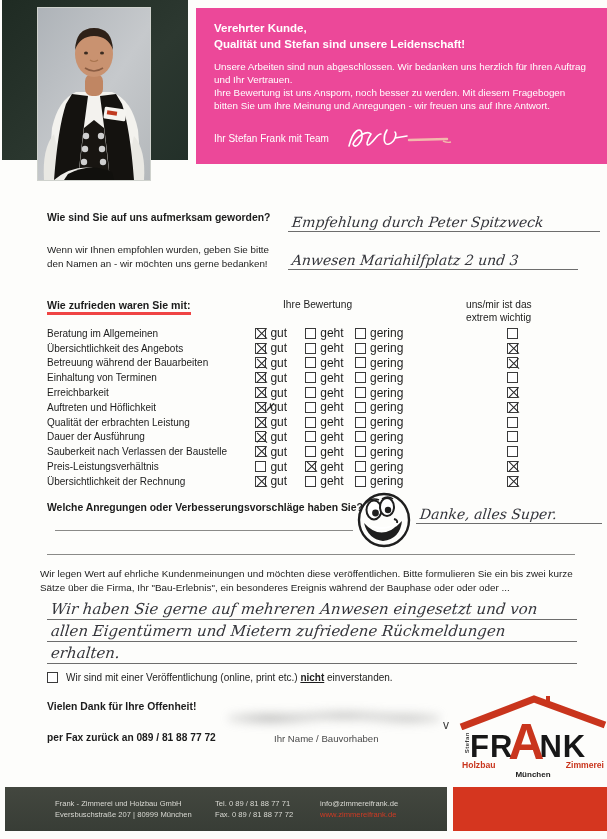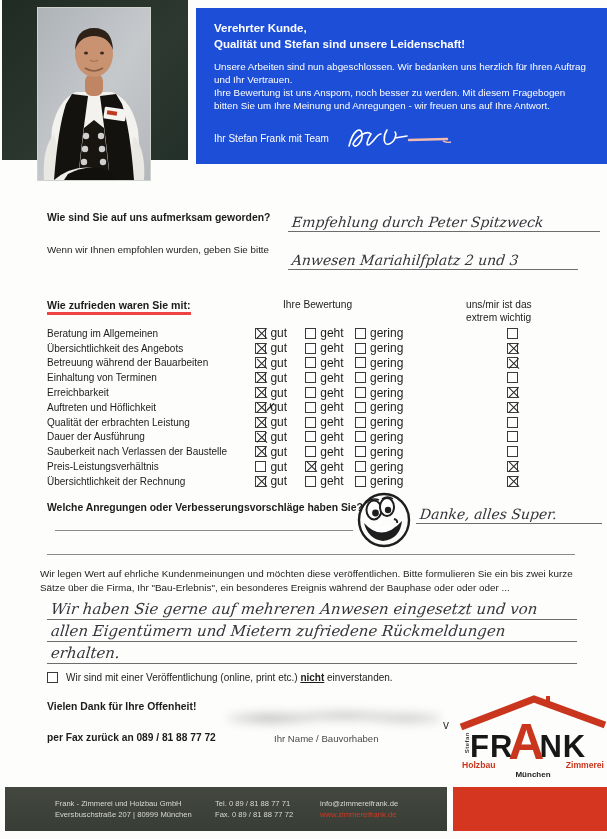--- a/index.html
+++ b/index.html
@@ -134,21 +134,21 @@
       <ellipse cx="48" cy="45" rx="2" ry="1.6" fill="#3a2b20"></ellipse>
       <ellipse cx="64" cy="45" rx="2" ry="1.6" fill="#3a2b20"></ellipse>
       <path d="M47 60 Q56 66 65 60" stroke="#8a5c42" stroke-width="1.6" fill="none"></path>
       <path d="M52 52 Q56 55 60 52" stroke="#a9754f" stroke-width="1.2" fill="none"></path>
 
       <path d="M16 172 Q40 152 70 164 L74 172 Z" fill="#efeeea"></path>
       <path d="M30 166 Q52 154 74 164 L76 172 L26 172 Z" fill="#11100d"></path>
     </svg>
   </div>
 
-  <div class="red-panel" style="background:#1d4ed8;">
+  <div class="red-panel" style="background:#ec4899;">
     <div class="headline">
       <div>Verehrter Kunde,</div>
       <div>Qualität und Stefan sind unsere Leidenschaft!</div>
     </div>
     <div class="body-text">Unsere Arbeiten sind nun abgeschlossen. Wir bedanken uns herzlich für Ihren Auftrag und Ihr Vertrauen.</div>
     <div class="body-text">Ihre Bewertung ist uns Ansporn, noch besser zu werden.  Mit diesem Fragebogen bitten Sie um Ihre Meinung und Anregungen - wir freuen uns auf Ihre Antwort.</div>
     <div class="signoff-row">
       <span class="signoff">Ihr Stefan Frank mit Team</span>
       <svg width="120" height="34" viewBox="0 0 120 34">
         <path d="M6 24 C10 8 18 4 19 12 C20 20 12 28 10 22 C14 14 24 8 28 12 C24 18 22 26 27 22 C32 18 34 12 38 12" stroke="#ffffff" stroke-width="1.6" fill="none" stroke-linecap="round"></path>
@@ -159,20 +159,21 @@
     </div>
   </div>
 
   <div class="q-label-bold" style="left:47px; top:212px;">Wie sind Sie auf uns aufmerksam geworden?</div>
   <div class="ansline" style="left:288px; top:204px; width:312px; height:28px;">
     <span class="hw" style="font-size:14px;">Empfehlung durch Peter Spitzweck</span>
   </div>
 
   <div class="q-label" style="left:47px; top:243px; width:235px;">
     <div>Wenn wir Ihnen empfohlen wurden, geben Sie bitte</div>
+    <div>den Namen an - wir möchten uns gerne bedanken!</div>
   </div>
   <div class="ansline" style="left:288px; top:242px; width:290px; height:28px;">
     <span class="hw" style="font-size:14px;">Anwesen Mariahilfplatz 2 und 3</span>
   </div>
 
   <div class="ratings-title">Wie zufrieden waren Sie mit:</div>
   <div class="col-head" style="left:283px; top:299px;">Ihre Bewertung</div>
   <div class="col-head" style="left:466px; top:299px;">
     <div>uns/mir ist das</div>
     <div>extrem wichtig</div>

